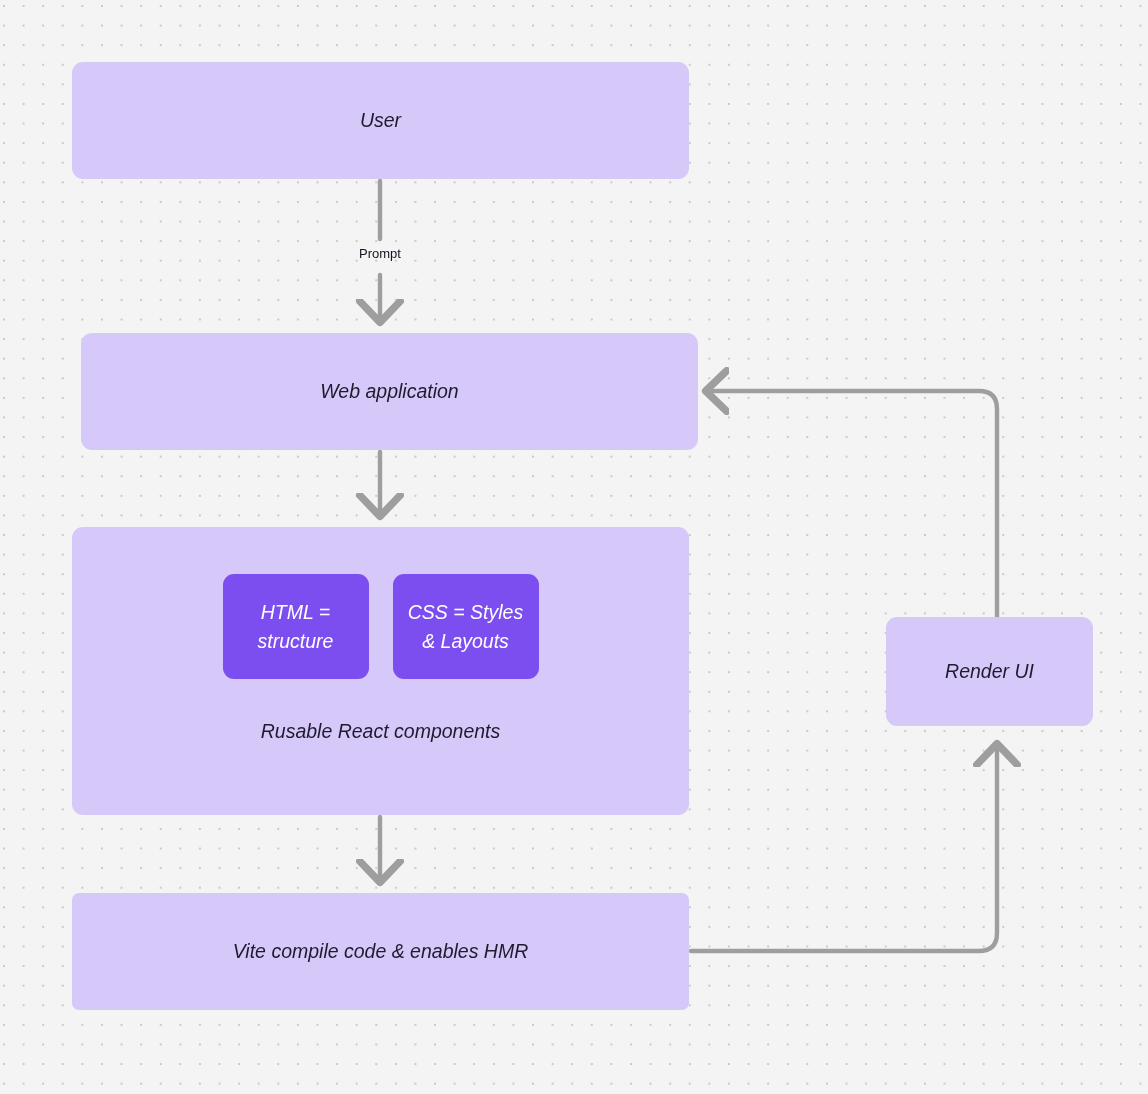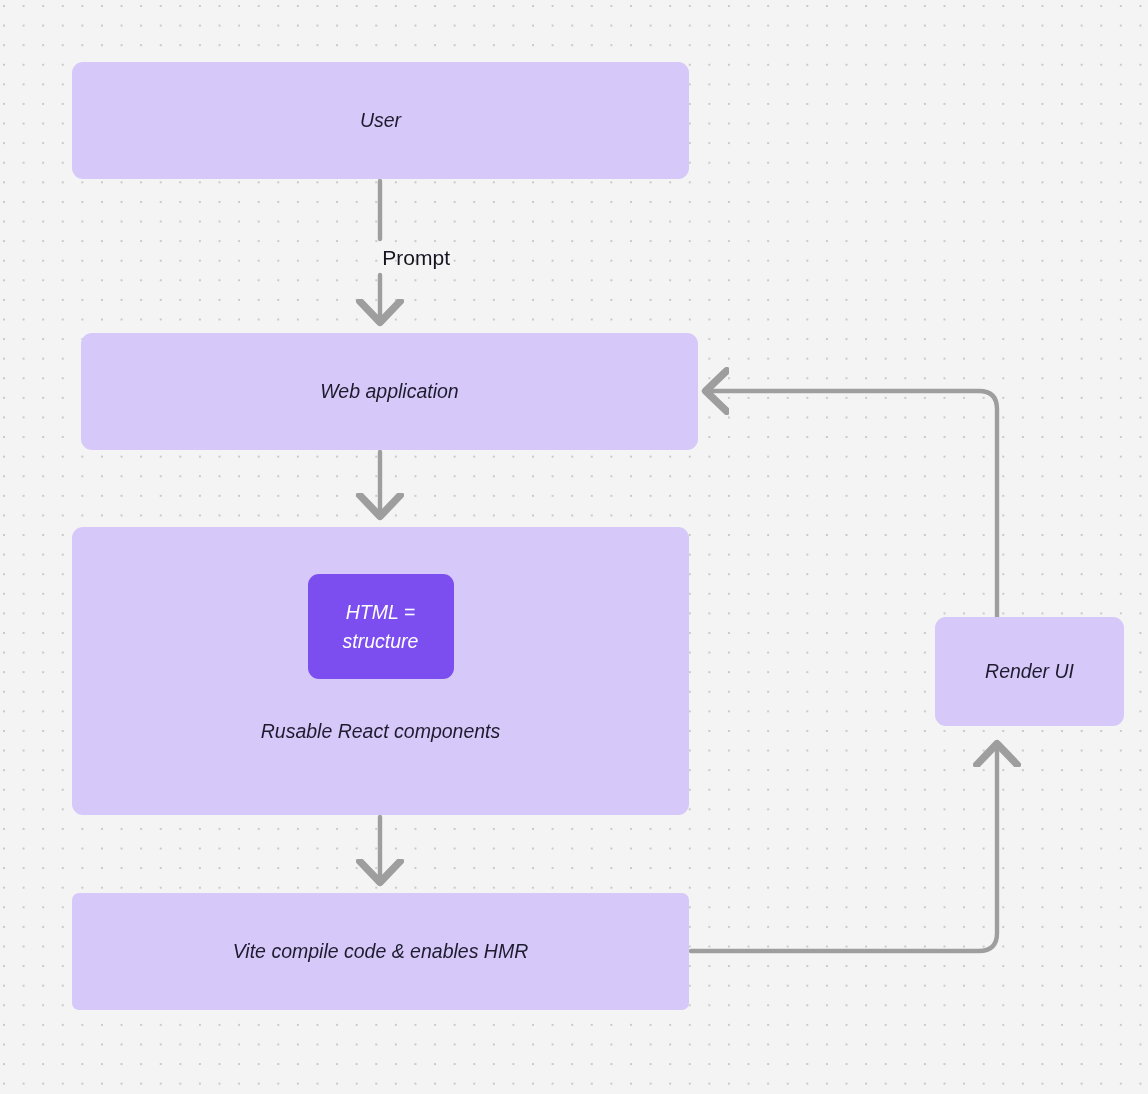--- a/index.html
+++ b/index.html
@@ -79,22 +79,22 @@
     left: 0;
     right: 0;
     top: 191px;
     text-align: center;
     color: #1e1b2e;
     font-size: 19.5px;
   }
   .edge-label {
     position: absolute;
     color: #16141f;
-    font-size: 21px;
-    text-align: right;
+    font-size: 13px;
+    text-align: center;
     background: transparent;
   }
 </style>
 </head>
 <body>
 
 <div id="canvas">
 
   <svg id="edge-layer" viewBox="0 0 1148 1094" width="1148" height="1094">
     <defs>
@@ -134,25 +134,29 @@
   <div class="node" style="left:72px; top:333px; width:617px; height:117px;margin-left:9px;">
     <span class="node-label">Web application</span>
   </div>
 
   <div class="node group-node" style="left:72px; top:527px; width:617px; height:288px;">
     <div class="sub-row">
       <div class="sub-node">
         <span>HTML =
 structure</span>
       </div>
+      <div class="sub-node">
+        <span>CSS = Styles
+&amp; Layouts</span>
+      </div>
     </div>
     <div class="group-caption">Rusable React components</div>
   </div>
 
   <div class="node" style="left:72px; top:893px; width:617px; height:117px;border-radius:7px;">
     <span class="node-label">Vite compile code &amp; enables HMR</span>
   </div>
 
-  <div class="node" style="left:935px; top:617px; width:189px; height:109px;">
+  <div class="node" style="left:886px; top:617px; width:207px; height:109px;">
     <span class="node-label">Render UI</span>
   </div>
 
 </div>
 
 </body></html>

